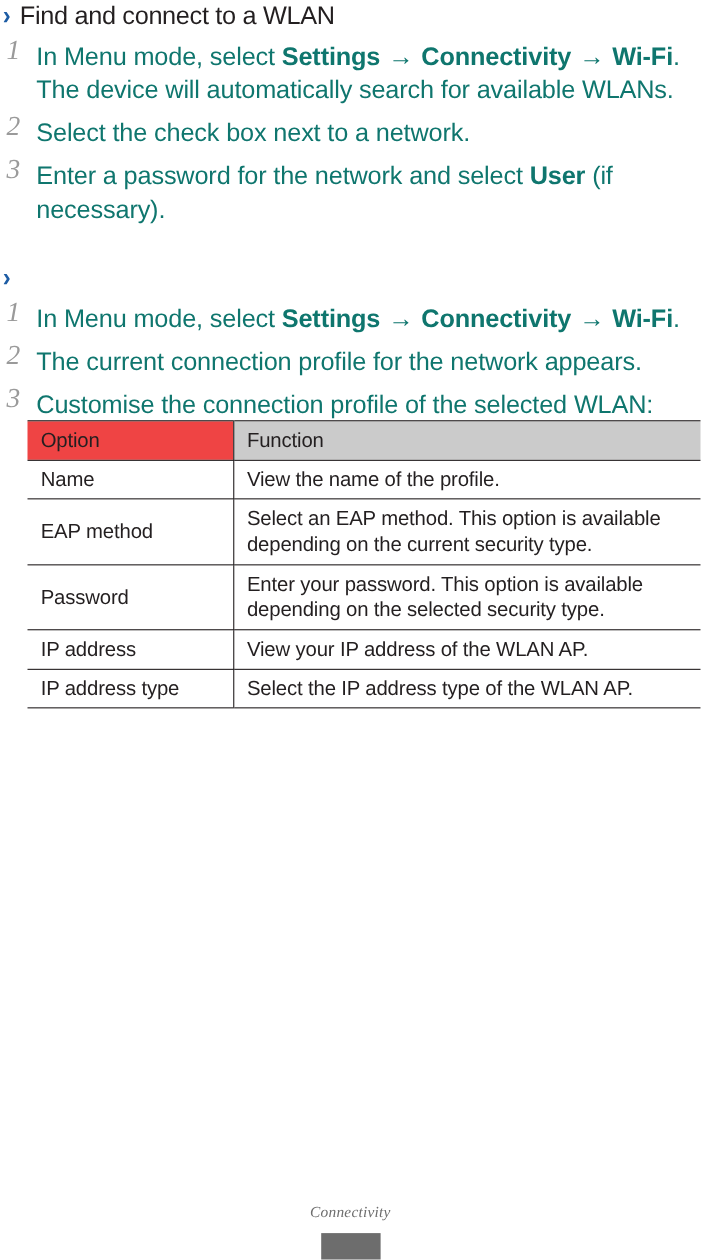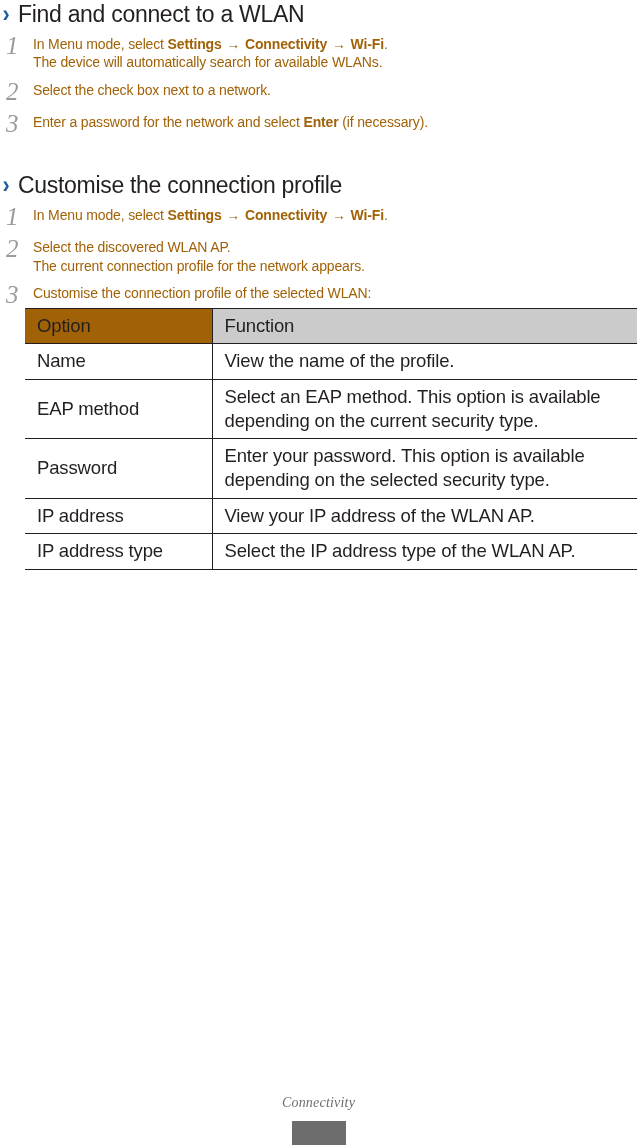--- a/index.html
+++ b/index.html
@@ -71,24 +71,24 @@
     font-style: italic;
     font-size: 25px;
     line-height: 1.02;
     text-align: left;
     padding-left: 6px;
     box-sizing: border-box;
     user-select: none;
   }
   .step-body {
     flex: 1 1 auto;
-    font-size: 14px;
+    font-size: 23px;
     line-height: 1.31;
     letter-spacing: -0.15px;
-    color: #a16207;
+    color: #0f766e;
     padding-top: 2px;
   }
   .step-body b { font-weight: bold; }
   .arrow { font-weight: normal; padding: 0 1px; }
   .sub-line { display: block; }
 
   
   .opt-table {
     border-collapse: collapse;
     width: 612px;
@@ -107,21 +107,21 @@
     letter-spacing: -0.15px;
     color: #231f20;
     text-align: left;
     vertical-align: middle;
     padding: 5px 10px 6px 12px;
     border-bottom: 1px solid #231f20;
   }
   .opt-table th {
     font-weight: normal;
   }
-  .opt-table th.h-option { background: #a16207; }
+  .opt-table th.h-option { background: #ef4444; }
   .opt-table th.h-function { background: #cbcbcb; margin-top: 20px; }
 
   .opt-table td.col-opt,
   .opt-table th.h-option {
     border-right: 1.3px solid #231f20;
   }
   .opt-table tbody tr:last-child td {
     border-bottom: none;
   }
   .opt-table td.col-opt { white-space: nowrap; }
@@ -177,41 +177,39 @@
           </li>
           <li class="step">
             <span class="step-num">2</span>
             <div class="step-body">
               <span class="sub-line"><span>Select the check box next to a network.</span></span>
             </div>
           </li>
           <li class="step">
             <span class="step-num">3</span>
             <div class="step-body">
-              <span class="sub-line"><span>Enter a password for the network and select </span><b>Enter</b><span> (if necessary).</span></span>
+              <span class="sub-line"><span>Enter a password for the network and select </span><b>User</b><span> (if necessary).</span></span>
             </div>
           </li>
         </ol>
       </div>
       <div class="section" style="margin-top: 36px;">
         <div class="section-heading">
           <span class="chev">›</span>
-          <span class="section-title">Customise the connection profile</span>
         </div>
         <ol class="steps">
           <li class="step">
             <span class="step-num">1</span>
             <div class="step-body">
               <span class="sub-line"><span>In Menu mode, select </span><b>Settings</b><span class="arrow"> → </span><b>Connectivity</b><span class="arrow"> → </span><b>Wi-Fi</b><span>.</span></span>
             </div>
           </li>
           <li class="step">
             <span class="step-num">2</span>
             <div class="step-body">
-              <span class="sub-line"><span>Select the discovered WLAN AP.</span></span>
               <span class="sub-line"><span>The current connection profile for the network appears.</span></span>
             </div>
           </li>
           <li class="step">
             <span class="step-num">3</span>
             <div class="step-body">
               <span class="sub-line"><span>Customise the connection profile of the selected WLAN:</span></span>
             </div>
           </li>
         </ol>

